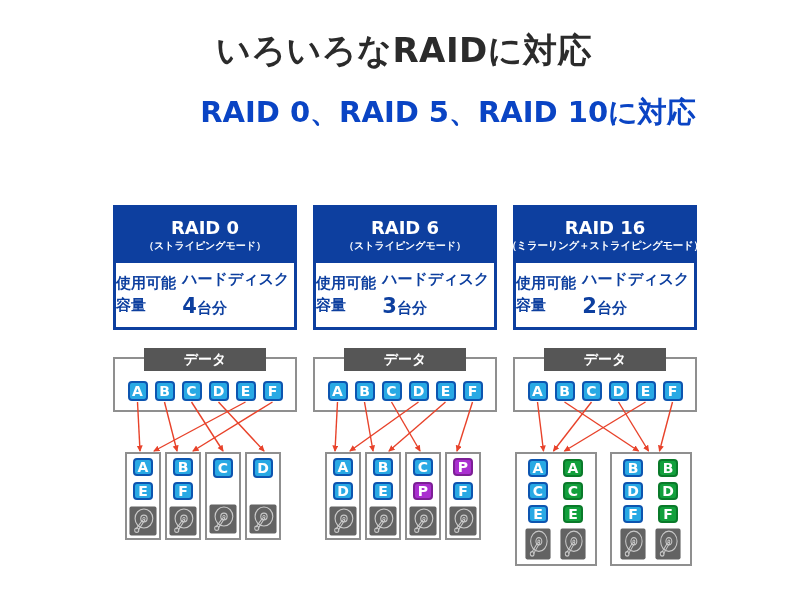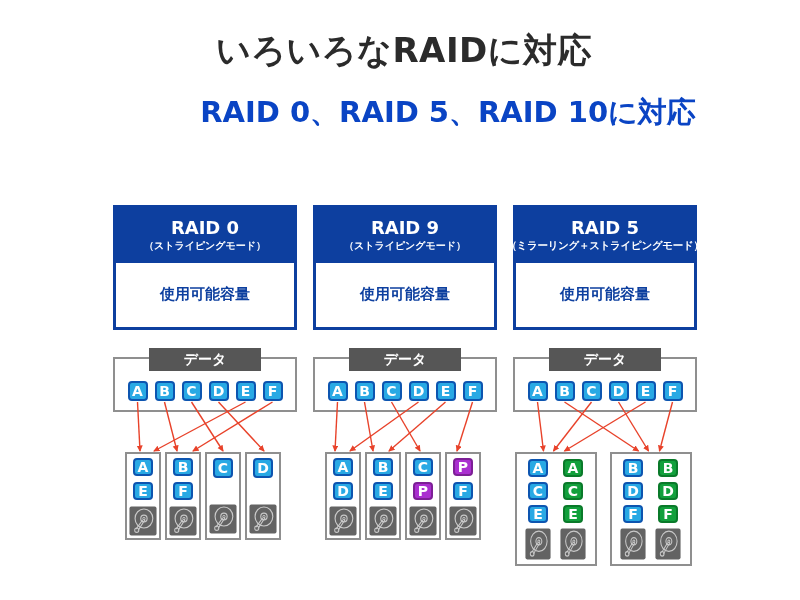--- a/index.html
+++ b/index.html
@@ -36,21 +36,21 @@
     color:var(--text_blue2);font-size:15px;font-weight:bold;line-height:1.45;background:#fff;
   }
   .card-body .num{font-size:21px;}
   
   .data-box{
     position:absolute;top:152px;left:0;width:180px;height:51px;
     border:2px solid var(--box_gray);background:#fff;
   }
   .data-label{
     position:absolute;top:-11px;left:50%;transform:translateX(-50%);
-    width:112px;height:23px;background:var(--dark_gray);color:#fff;
+    width:122px;height:23px;background:var(--dark_gray);color:#fff;
     font-size:14px;font-weight:bold;display:flex;align-items:center;justify-content:center;
   }
   .blocks-row{
     position:absolute;left:0;right:0;bottom:9px;
     display:flex;justify-content:center;gap:7px;
   }
   
   .block{
     width:20px;height:20px;border-radius:4px;border:2px solid;
     display:flex;align-items:center;justify-content:center;
@@ -95,20 +95,21 @@
   <div class="columns">
 
     <section class="col" data-col="0">
       <div class="card">
         <div class="card-head">
           <div class="card-title">RAID 0</div>
           <div class="card-sub">（ストライピングモード）</div>
         </div>
         <div class="card-body">
           <div>使用可能容量</div>
+          <div><span>ハードディスク</span><span class="num">4</span><span>台分</span></div>
         </div>
       </div>
       <div class="data-box">
         <div class="data-label">データ</div>
         <div class="blocks-row">
             <div class="block cyan">A</div>
             <div class="block cyan">B</div>
             <div class="block cyan">C</div>
             <div class="block cyan">D</div>
             <div class="block cyan">E</div>
@@ -169,25 +170,26 @@
     <circle cx="8.3" cy="24.2" r="2.2" fill="none" stroke="#c9c9c9" stroke-width="1.1"></circle>
   </svg>
             </div>
           </div>
         </div>
     </section>
 
     <section class="col" data-col="1">
       <div class="card">
         <div class="card-head">
-          <div class="card-title">RAID 9</div>
+          <div class="card-title">RAID 6</div>
           <div class="card-sub">（ストライピングモード）</div>
         </div>
         <div class="card-body">
           <div>使用可能容量</div>
+          <div><span>ハードディスク</span><span class="num">3</span><span>台分</span></div>
         </div>
       </div>
       <div class="data-box">
         <div class="data-label">データ</div>
         <div class="blocks-row">
             <div class="block cyan">A</div>
             <div class="block cyan">B</div>
             <div class="block cyan">C</div>
             <div class="block cyan">D</div>
             <div class="block cyan">E</div>
@@ -250,25 +252,26 @@
     <circle cx="8.3" cy="24.2" r="2.2" fill="none" stroke="#c9c9c9" stroke-width="1.1"></circle>
   </svg>
             </div>
           </div>
         </div>
     </section>
 
     <section class="col" data-col="2">
       <div class="card">
         <div class="card-head">
-          <div class="card-title">RAID 5</div>
+          <div class="card-title">RAID 16</div>
           <div class="card-sub">（ミラーリング＋ストライピングモード）</div>
         </div>
         <div class="card-body">
           <div>使用可能容量</div>
+          <div><span>ハードディスク</span><span class="num">2</span><span>台分</span></div>
         </div>
       </div>
       <div class="data-box">
         <div class="data-label">データ</div>
         <div class="blocks-row">
             <div class="block cyan">A</div>
             <div class="block cyan">B</div>
             <div class="block cyan">C</div>
             <div class="block cyan">D</div>
             <div class="block cyan">E</div>

